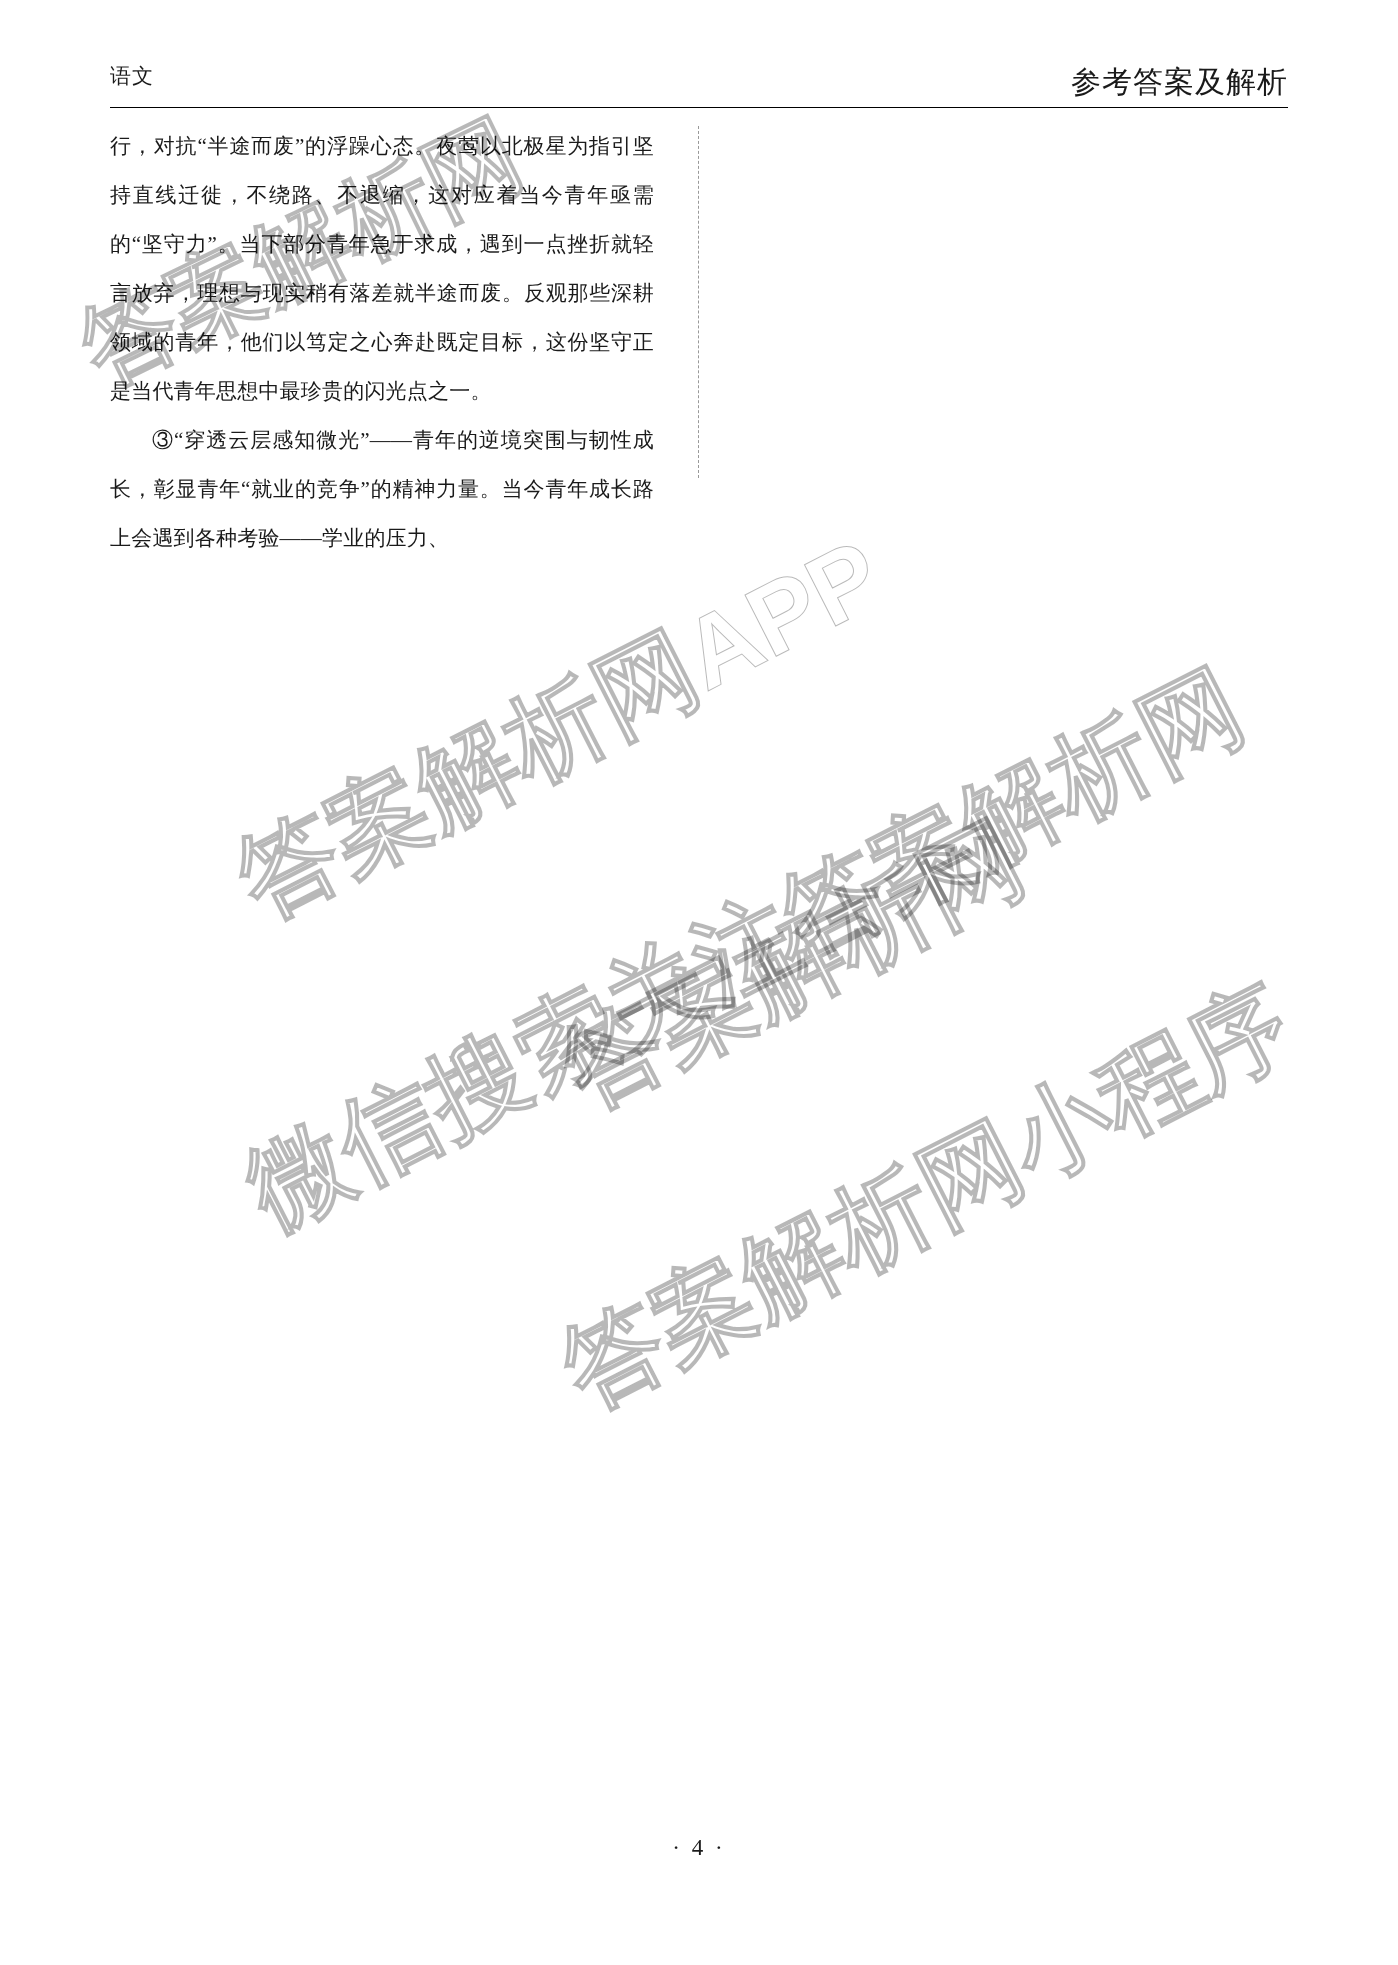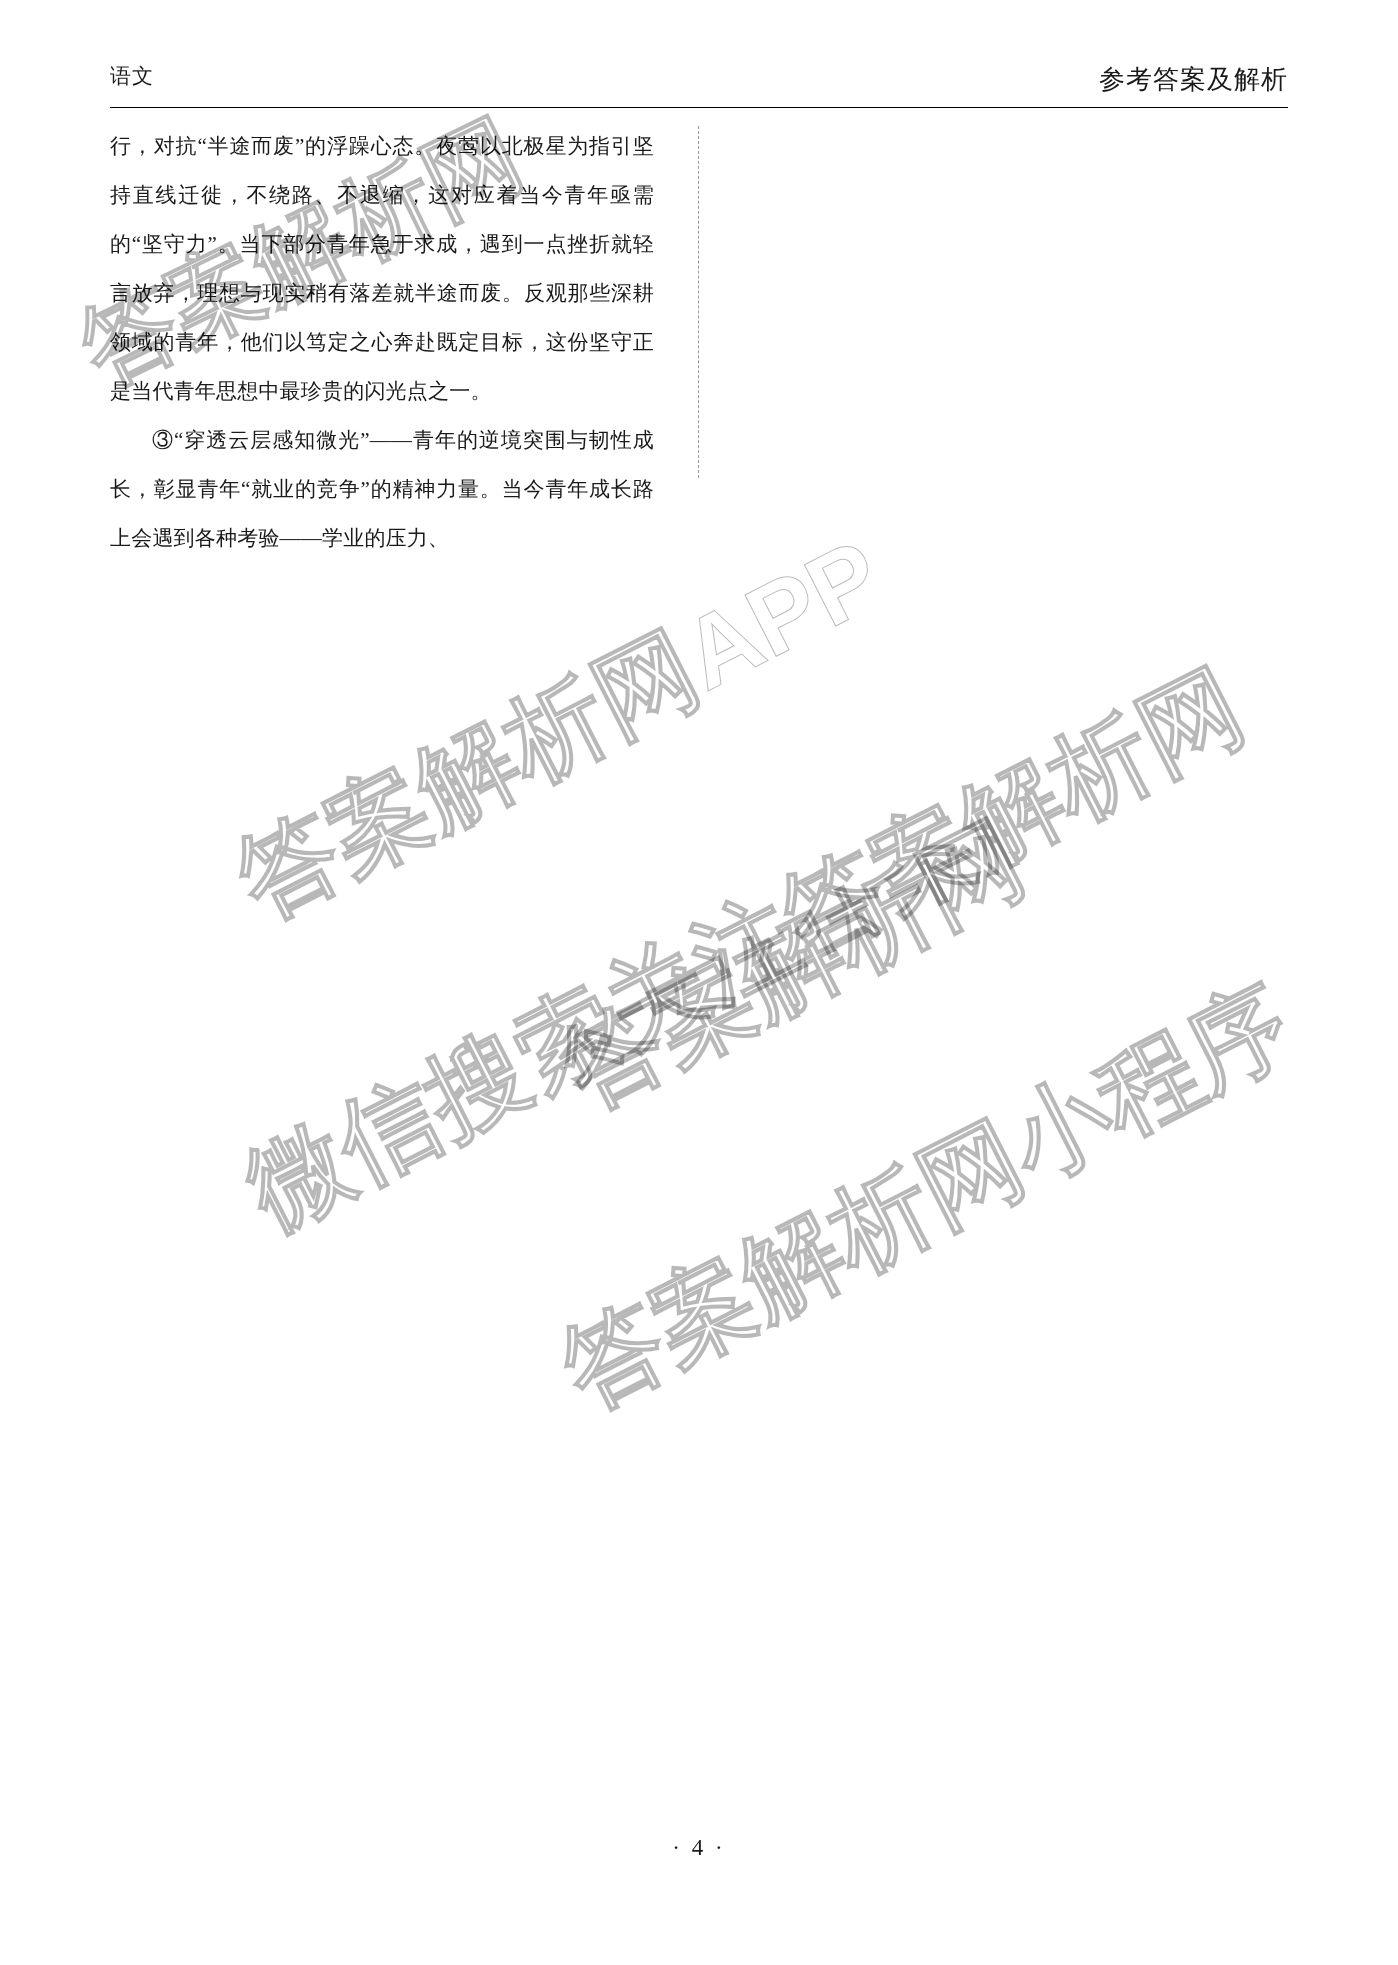--- a/index.html
+++ b/index.html
@@ -32,21 +32,21 @@
     position: absolute;
     left: 0;
     top: 0;
     font-size: 21px;
     letter-spacing: 1px;
   }
   .header-right {
     position: absolute;
     right: 0;
     top: 0;
-    font-size: 26px;
+    font-size: 30px;
     letter-spacing: 1px;
   }
   .header-rule {
     position: absolute;
     top: 107px;
     left: 110px;
     right: 110px;
     height: 1px;
     background: #000;
   }

